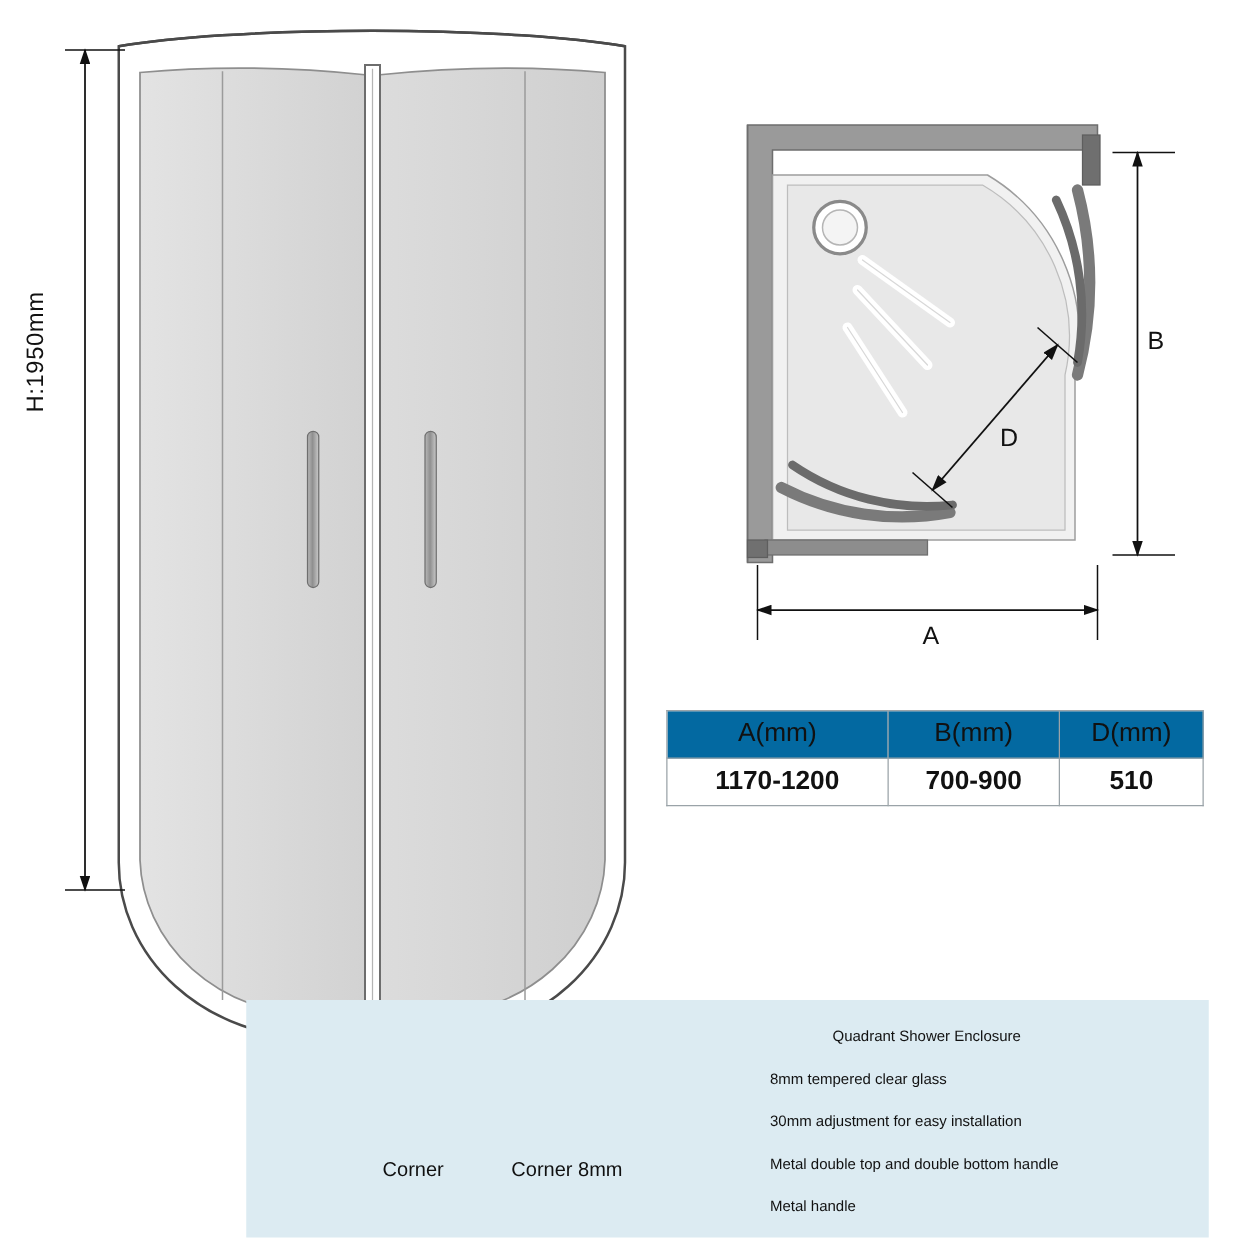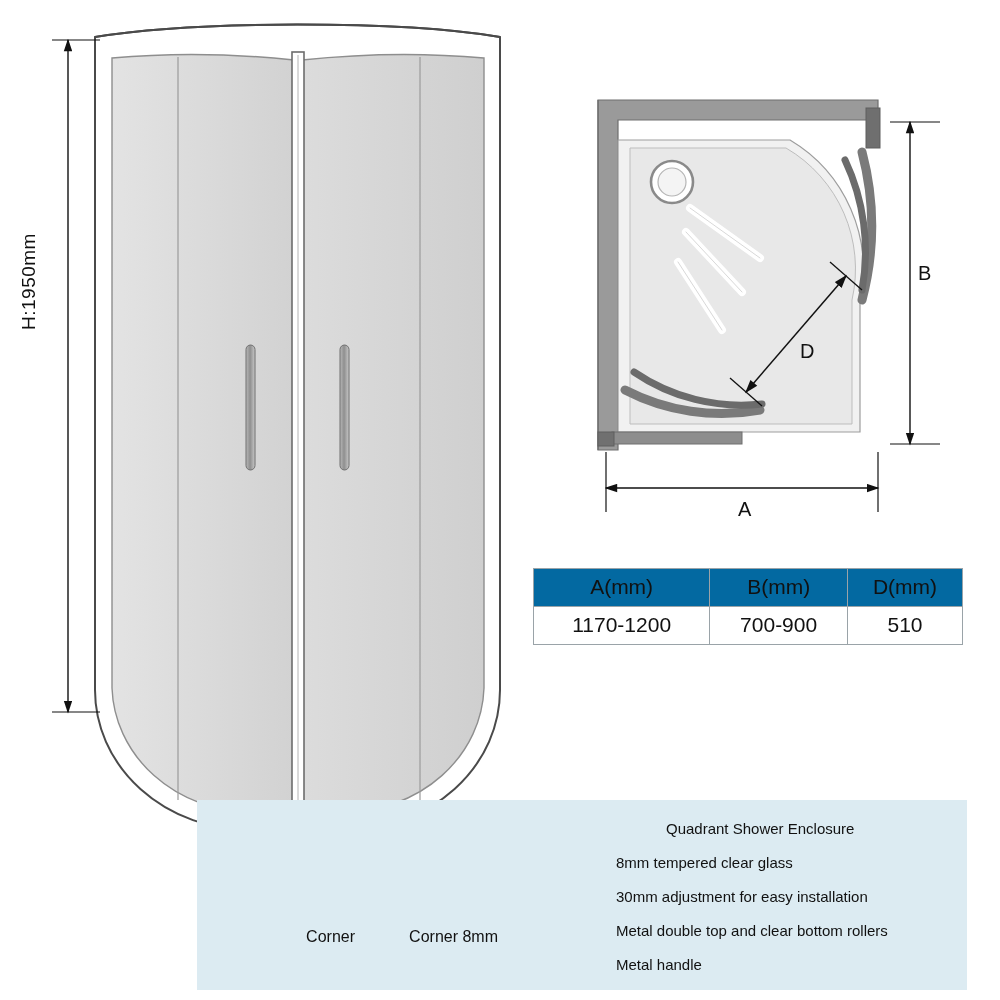--- a/index.html
+++ b/index.html
@@ -51,21 +51,21 @@
     left: 533px;
     top: 568px;
     width: 430px;
     border-collapse: collapse;
     background: #fff;
   }
   .spec-table th, .spec-table td {
     border: 1px solid #9aa3a8;
     text-align: center;
     font-size: 21px;
-    font-weight: 400;
+    font-weight: 700;
     padding: 6px 0 7px 0;
     color: #111;
   }
   .spec-table th {
     background: #0369a1;
     font-weight: 400;
   }
   .spec-table td {
     background: #ffffff;
   }
@@ -88,21 +88,21 @@
   #cap-corner { left: 245px; top: 928px; width: 110px; }
   #cap-glass  { left: 368px; top: 928px; width: 130px; }
 
   .features {
     position: absolute;
     left: 616px;
     top: 812px;
     width: 360px;
   }
   .features .feat {
-    font-size: 15px;
+    font-size: 12px;
     line-height: 34px;
     color: #111;
     white-space: nowrap;
   }
   .features .feat.title {
     padding-left: 50px;
   }
 </style>
 </head>
 <body>
@@ -243,17 +243,17 @@
 
   <div class="legend-panel"></div>
 
   <div class="legend-caption" id="cap-corner">Corner</div>
   <div class="legend-caption" id="cap-glass">Corner 8mm</div>
 
   <div class="features">
     <div class="feat title">Quadrant Shower Enclosure</div>
     <div class="feat">8mm tempered clear glass</div>
     <div class="feat">30mm adjustment for easy installation</div>
-    <div class="feat">Metal double top and clear bottom rollers</div>
+    <div class="feat">Metal double top and double bottom handle</div>
     <div class="feat">Metal  handle</div>
   </div>
 
 </div>
 
 </body></html>

